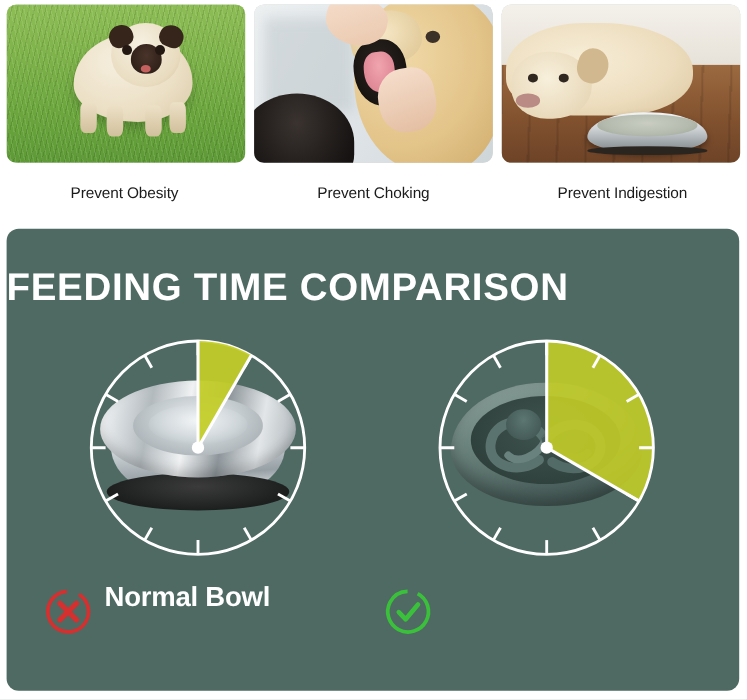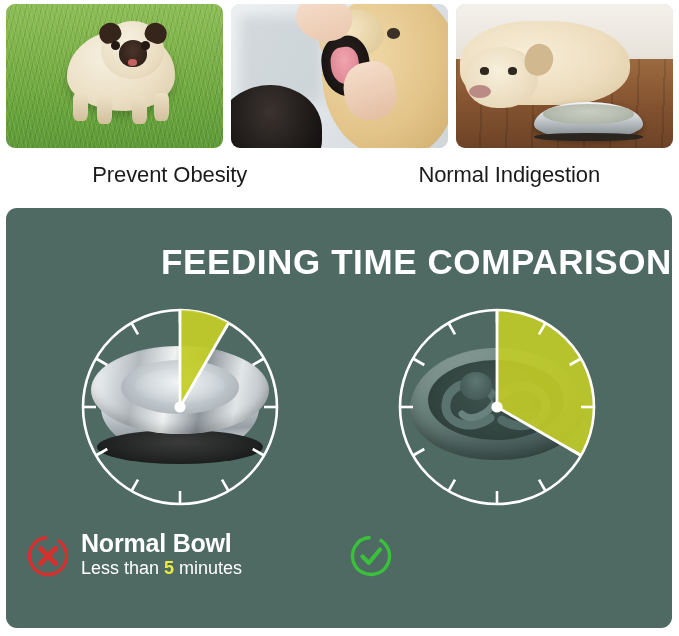--- a/index.html
+++ b/index.html
@@ -148,31 +148,31 @@
     content:""; position:absolute; left:0; bottom:-4%; width:100%; height:20%;
     background:#2b2520; border-radius:50%;
   }
 
   
   .captions {
     position: absolute; left: 0; top: 156px; width: 679px; height: 38px;
     display: flex;
   }
   .caption-cell { flex: 1 1 0; display: flex; align-items: center; justify-content: center; }
-  .caption-text { font-size: 22px; color: #1b1b1b; letter-spacing: -.1px; }
+  .caption-text { font-size: 14px; color: #1b1b1b; letter-spacing: -.1px; }
 
   
   .panel {
     position: absolute; left: 6px; top: 208px; width: 666px; height: 420px;
     background: #4e6a63; border-radius: 11px;
   }
   .panel-title {
     position: absolute; left: 0; right: 0; top: 34px;
-    text-align: right; color: #ffffff;
-    font-size: 35px; font-weight: bold; letter-spacing: .6px; margin-left: 45px;
+    text-align: left; color: #ffffff;
+    font-size: 35px; font-weight: bold; letter-spacing: .6px;
   }
 
   
   .dials { position: absolute; left: 0; top: 96px; width: 666px; height: 210px; }
   .dial { position: absolute; top: 0; width: 206px; height: 206px; }
   .dial.left  { left: 71px; }
   .dial.right { left: 388px; }
   .dial-svg { position: absolute; inset: 0; }
 
   
@@ -221,21 +221,21 @@
   .sf-maze{ position:absolute; left:0; top:0; width:136px; height:80px; }
   .sf-hub{
     position:absolute; left:52px; top:26px; width:32px; height:28px;
     background: radial-gradient(ellipse at 50% 35%, #5c7672 0%, #3c514d 100%);
     border-radius:50%;
   }
 
   
   .legend { position: absolute; left: 0; bottom: 34px; width: 666px; height: 64px; }
   .legend-item { position: absolute; top: 0; display: flex; align-items: flex-start; gap: 11px; }
-  .legend-item.left  { left: 20px; }
+  .legend-item.left  { left: 34px; }
   .legend-item.right { left: 343px; }
   .legend-icon { flex: none; width: 44px; height: 44px; margin-top: 4px; }
   .legend-text { display: flex; flex-direction: column; gap: 1px; }
   .legend-title { color: #ffffff; font-size: 25px; font-weight: bold; letter-spacing: -.2px; line-height: 1.08; }
   .legend-sub { color: #ffffff; font-size: 18px; line-height: 1.2; }
   .legend-sub .hl { color: #e9e93f; font-weight: bold; }
 </style>
 </head>
 <body>
 
@@ -291,21 +291,24 @@
       </div>
     </div>
 
   </div>
 
   <div class="captions">
     <div class="caption-cell">
       <span class="caption-text">Prevent Obesity</span>
     </div>
     <div class="caption-cell">
-      <span class="caption-text">Normal Indigestion</span>
+      <span class="caption-text">Prevent Choking</span>
+    </div>
+    <div class="caption-cell">
+      <span class="caption-text">Prevent Indigestion</span>
     </div>
   </div>
 
   <div class="panel">
 
     <div class="panel-title">FEEDING TIME COMPARISON</div>
 
     <div class="dials">
 
       <div class="dial left">
@@ -380,21 +383,20 @@
     <div class="legend">
 
       <div class="legend-item left">
         <svg class="legend-icon" viewBox="0 0 44 44">
           <circle cx="22" cy="22" r="18.5" fill="none" stroke="#d3302f" stroke-width="3.4" stroke-dasharray="104 12" transform="rotate(-58 22 22)"></circle>
           <line x1="14.5" y1="14.5" x2="29.5" y2="29.5" stroke="#d3302f" stroke-width="5" stroke-linecap="round"></line>
           <line x1="29.5" y1="14.5" x2="14.5" y2="29.5" stroke="#d3302f" stroke-width="5" stroke-linecap="round"></line>
         </svg>
         <div class="legend-text">
           <span class="legend-title">Normal Bowl</span>
-          <span class="legend-sub"><span>Less than </span><span class="hl">5</span><span> minutes</span></span>
         </div>
       </div>
 
       <div class="legend-item right">
         <svg class="legend-icon" viewBox="0 0 44 44">
           <circle cx="22" cy="22" r="18.5" fill="none" stroke="#3bc03b" stroke-width="3.4" stroke-dasharray="106 10" transform="rotate(-62 22 22)"></circle>
           <path d="M13.5 22.5 L19.8 29 L31 15.5" fill="none" stroke="#3bc03b" stroke-width="4.2" stroke-linecap="round" stroke-linejoin="round"></path>
         </svg>
         <div class="legend-text">
         </div>

